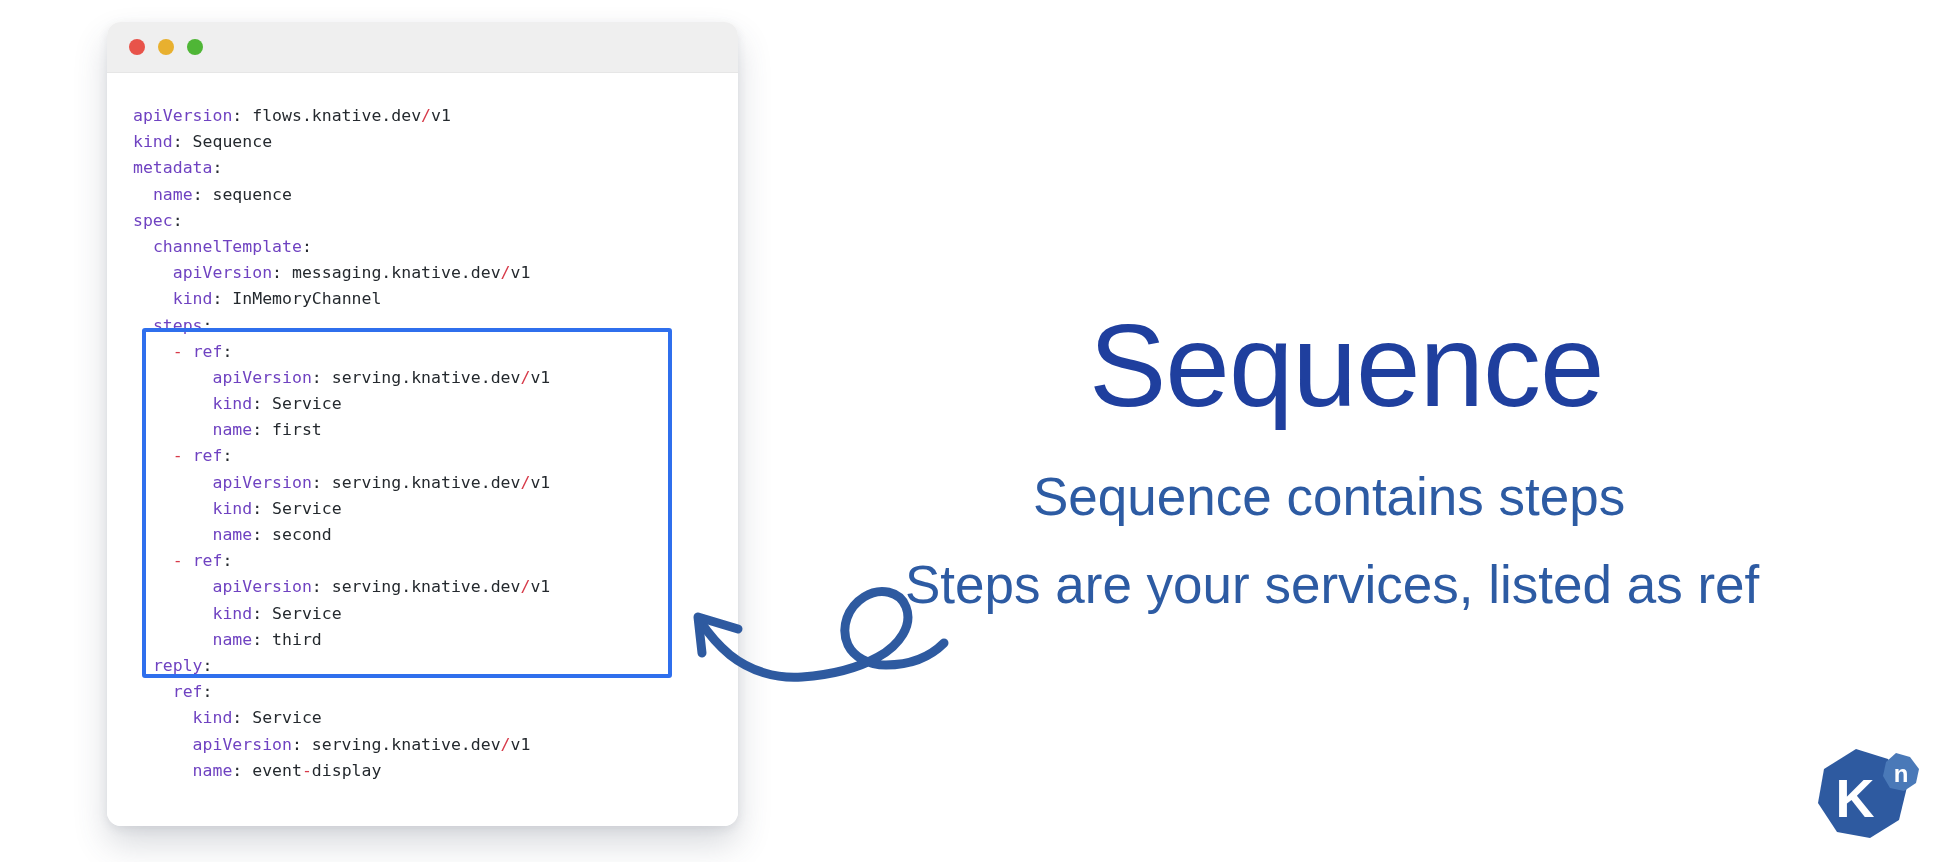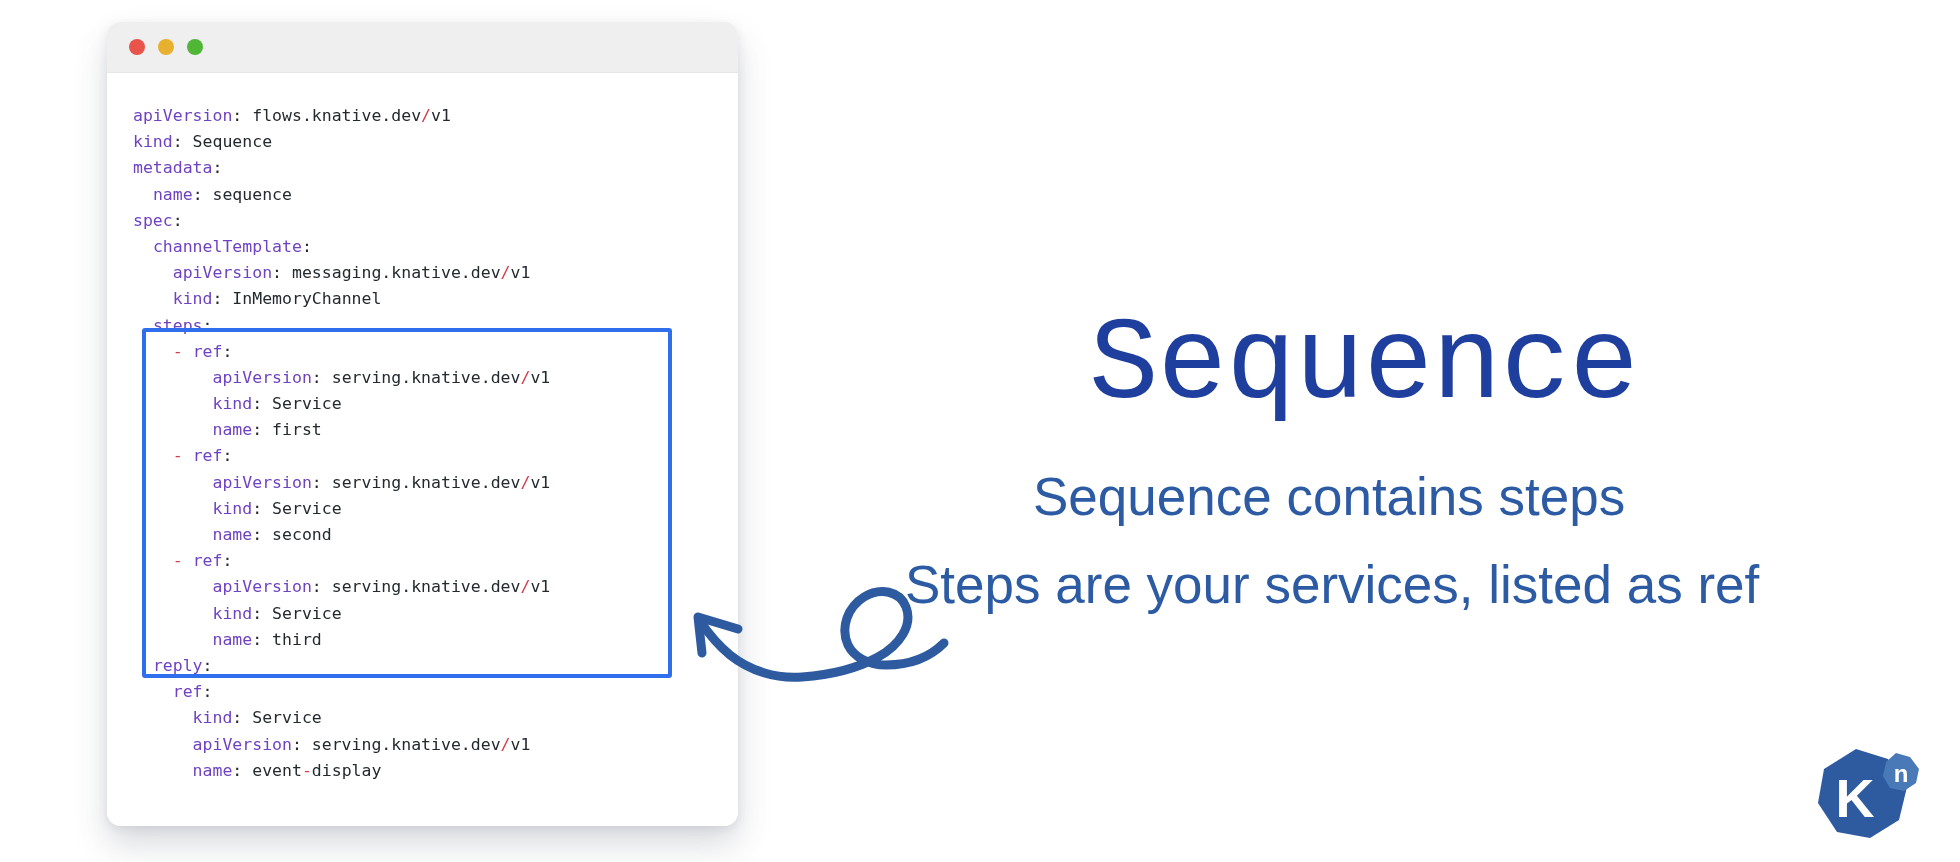--- a/index.html
+++ b/index.html
@@ -92,21 +92,21 @@
 
   
   #headline {
     position: absolute;
     left: 1089px;
     top: 308px;
     font-size: 116px;
     line-height: 1;
     letter-spacing: -1px;
     color: #1f3f9e;
-    font-family: Liberation Mono, monospace;
+    font-family: Liberation Sans, sans-serif;
     font-weight: 400;
     white-space: nowrap;
   }
   .subline {
     position: absolute;
     font-size: 53px;
     line-height: 1.12;
     color: #2d5ba3;
     font-family: "Liberation Sans", sans-serif;
     font-weight: 400;

